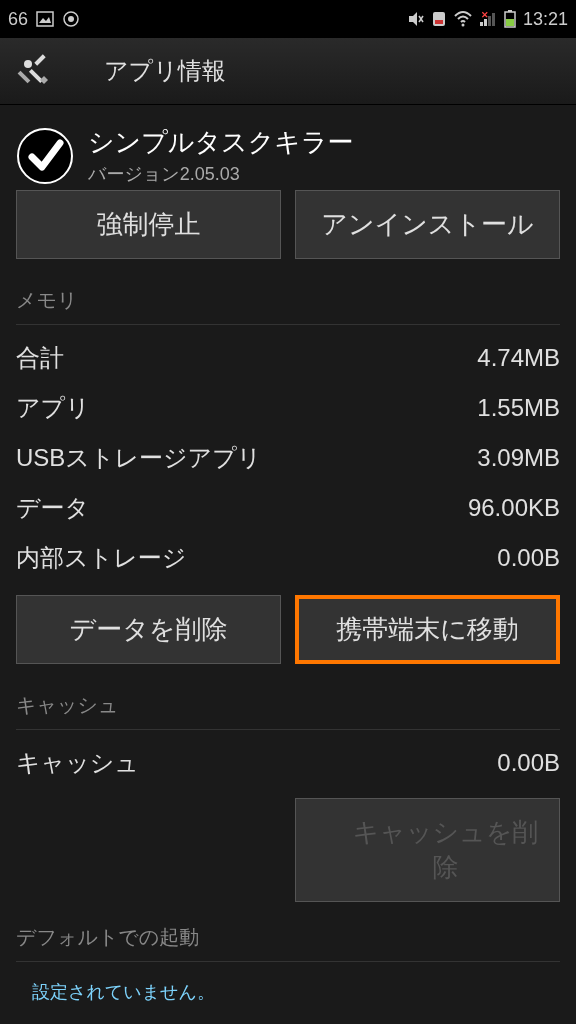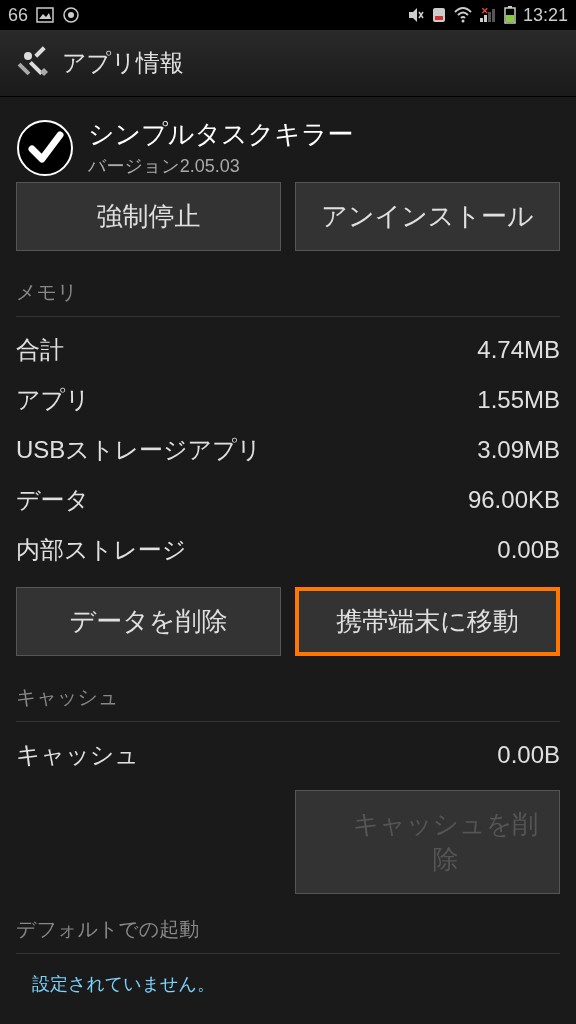--- a/index.html
+++ b/index.html
@@ -9,21 +9,21 @@
     }
     body {
       width: 576px;
       height: 1024px;
       background: #1a1a1a;
       font-family: sans-serif;
       color: #e0e0e0;
       overflow: hidden;
     }
     .status-bar {
-      height: 30px;
+      height: 38px;
       background: #000;
       display: flex;
       justify-content: space-between;
       align-items: center;
       padding: 0 8px;
       font-size: 18px;
       color: #ccc;
     }
     .status-left {
       display: flex;
@@ -37,20 +37,21 @@
     }
     .status-icon svg {
       display: block;
     }
     .header {
       display: flex;
       align-items: center;
       padding: 14px 16px;
       background: linear-gradient(#2a2a2a, #1a1a1a);
       border-bottom: 1px solid #000;
+      gap: 42px;
     }
     .header-icon {
       margin-right: 12px;
     }
     .header-title {
       font-size: 24px;
       font-weight: normal;
     }
     .content {
       padding: 16px;

